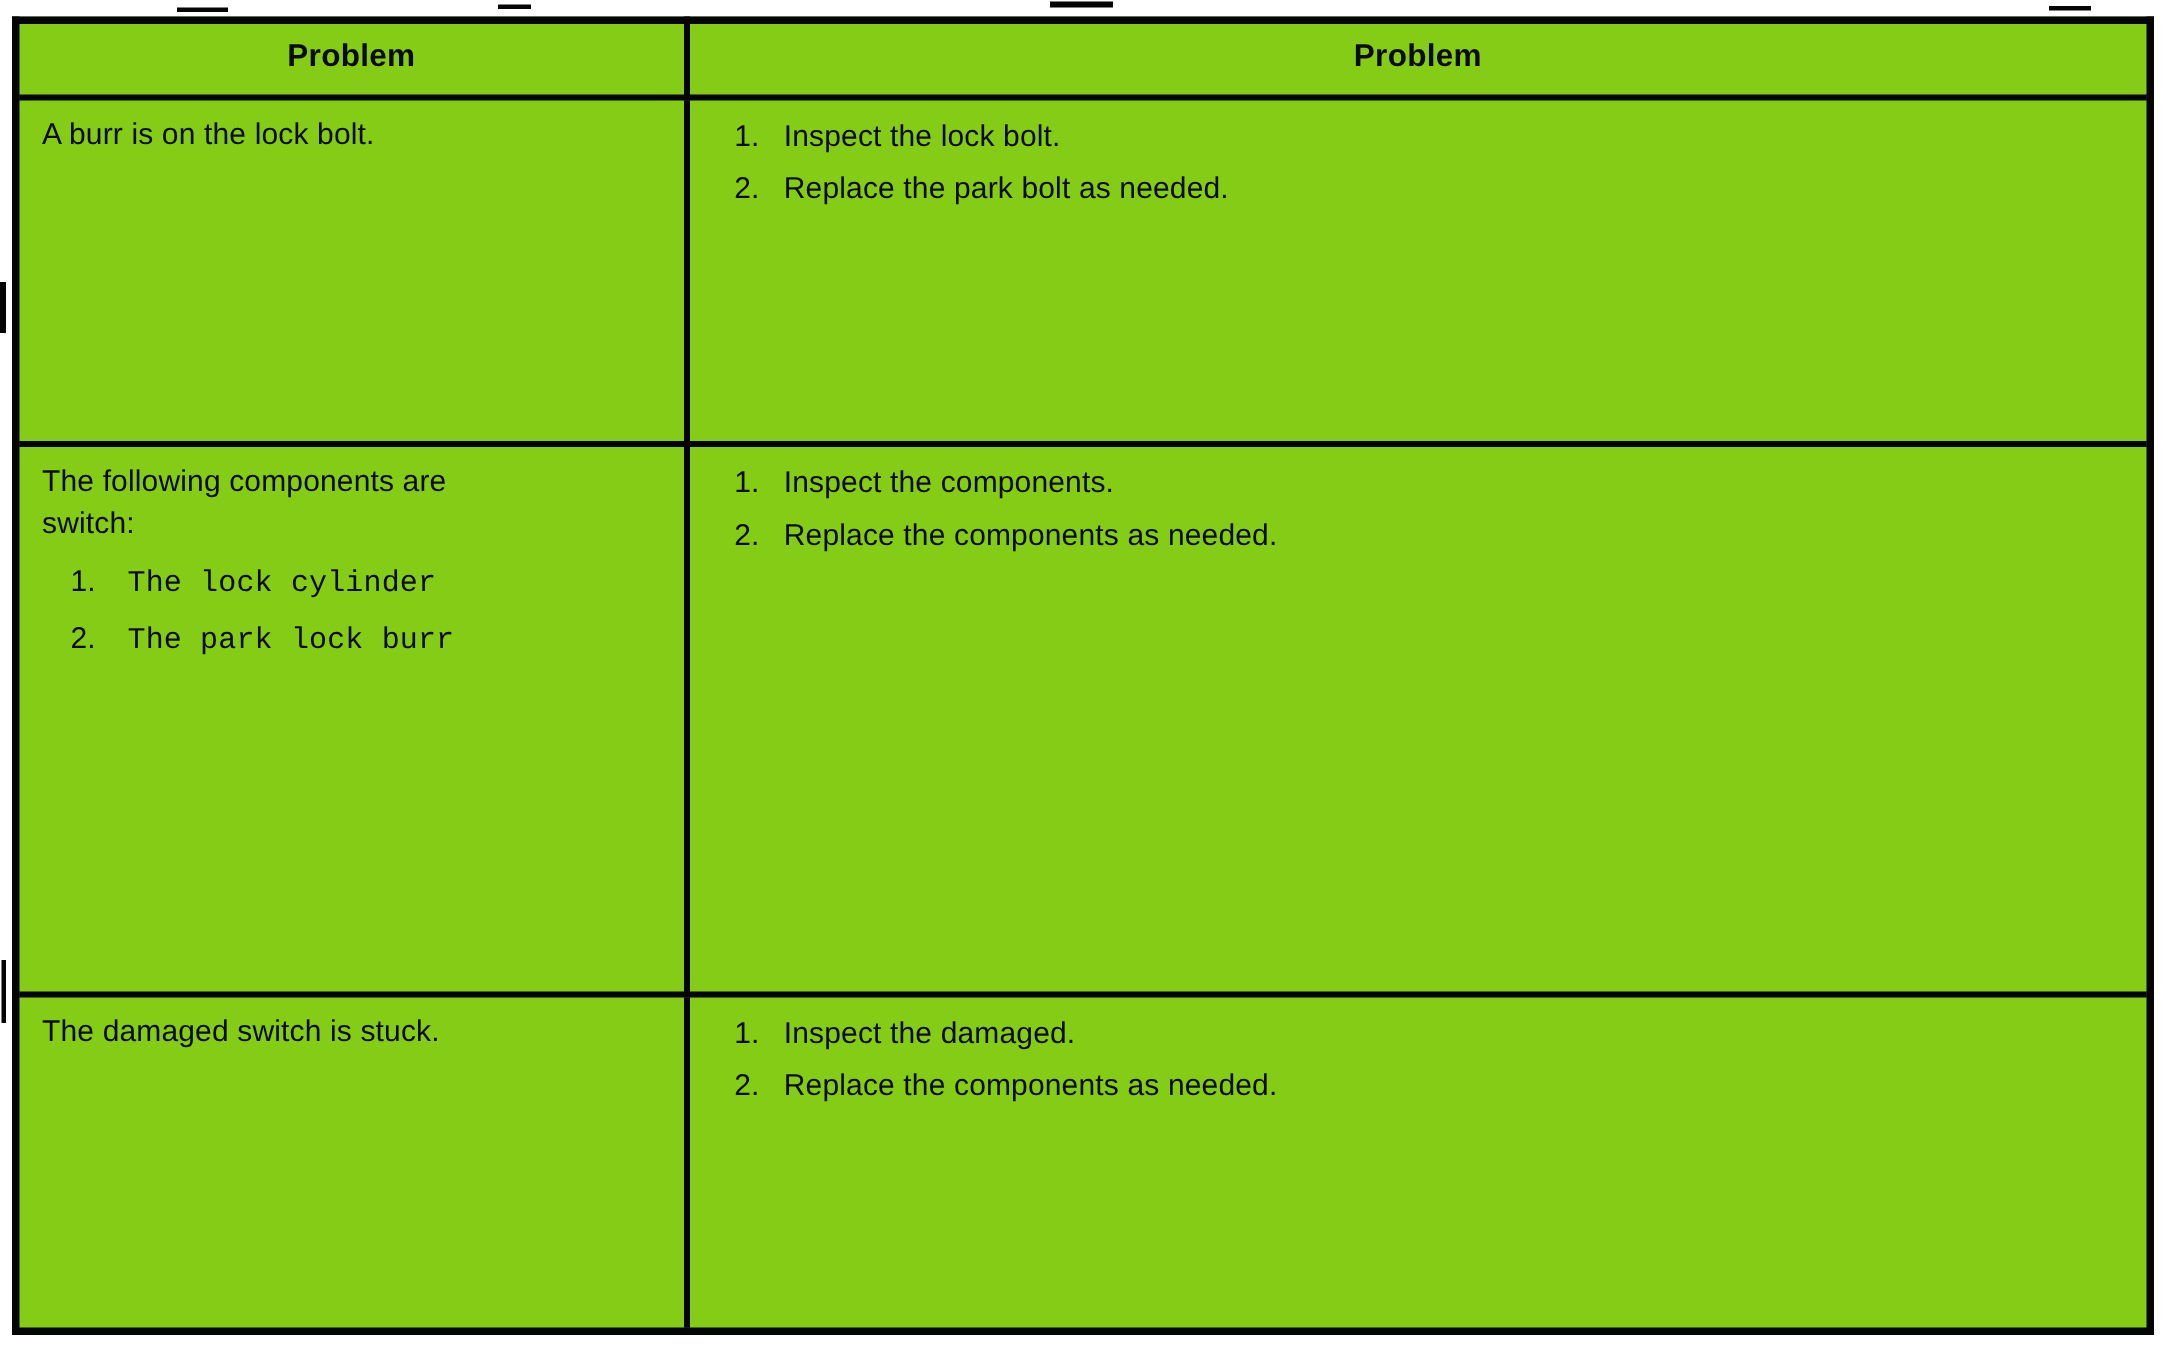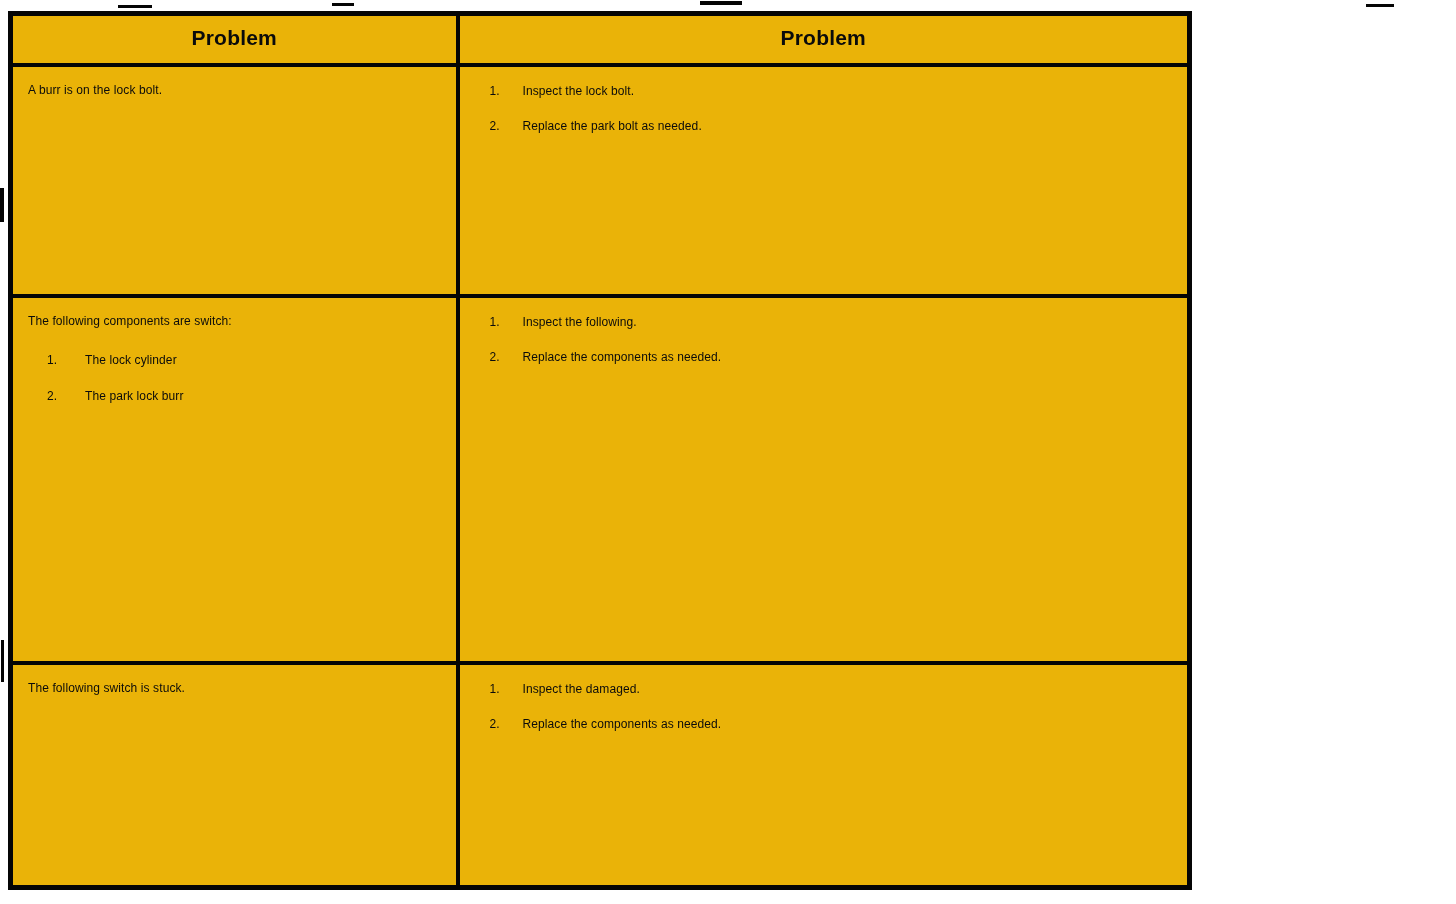--- a/index.html
+++ b/index.html
@@ -14,25 +14,25 @@
     font-family: "Liberation Sans", sans-serif;
     color: #0b0b0b;
     overflow: hidden;
   }
 
   
   .scan-table {
     position: absolute;
     left: 8px;
     top: 11px;
-    width: 1184px;
+    width: 1428px;
     height: 879px;
     border-collapse: collapse;
     table-layout: fixed;
-    background: #eab308;
+    background: #84cc16;
   }
   .scan-table, .scan-table th, .scan-table td {
     border: 4px solid #050505;
   }
   .scan-table {
     border-width: 5px;
   }
 
   .col-problem { width: 447px; }
 
@@ -41,21 +41,21 @@
     font-size: 21px;
     font-weight: bold;
     text-align: center;
     vertical-align: middle;
     padding: 2px 0 4px 0;
     letter-spacing: 0.2px;
   }
 
   td {
     vertical-align: top;
-    font-size: 12px;
+    font-size: 20px;
     padding: 0;
   }
 
   td.problem-cell { padding: 9px 20px 0 15px; }
   td.action-cell  { padding: 7px 20px 0 30px; }
 
   .problem-text {
     max-width: 300px;
     line-height: 28px;
     letter-spacing: 0.1px;
@@ -75,21 +75,21 @@
   }
   .num-item .txt {
     margin-left: 9px;
     letter-spacing: 0.1px;
   }
 
   
   .sub-list { margin-top: 7px; padding-left: 19px; }
   .sub-list .num-item { line-height: 36px; }
   .sub-list .num-item .num { width: 25px; }
-  .sub-list .num-item .txt { margin-left: 13px; }
+  .sub-list .num-item .txt { margin-left: 13px; font-family: Liberation Mono, monospace; }
 
   
   tr.r0 { height: 183px; }
   tr.r1 { height: 183px; }
   tr.r2 { height: 290px; }
   tr.r3 { height: 178px; }
 
   
   .noise {
     position: absolute;
@@ -148,33 +148,33 @@
         <div class="num-item">
           <span class="num">2.</span>
           <span class="txt">The park lock burr</span>
         </div>
       </div>
     </td>
     <td class="action-cell">
       <div class="num-list">
         <div class="num-item">
           <span class="num">1.</span>
-          <span class="txt">Inspect the following.</span>
+          <span class="txt">Inspect the components.</span>
         </div>
         <div class="num-item">
           <span class="num">2.</span>
           <span class="txt">Replace the components as needed.</span>
         </div>
       </div>
     </td>
   </tr>
 
   <tr class="r3">
     <td class="problem-cell">
-      <div class="problem-text">The following switch is stuck.</div>
+      <div class="problem-text">The damaged switch is stuck.</div>
     </td>
     <td class="action-cell">
       <div class="num-list">
         <div class="num-item">
           <span class="num">1.</span>
           <span class="txt">Inspect the damaged.</span>
         </div>
         <div class="num-item">
           <span class="num">2.</span>
           <span class="txt">Replace the components as needed.</span>

